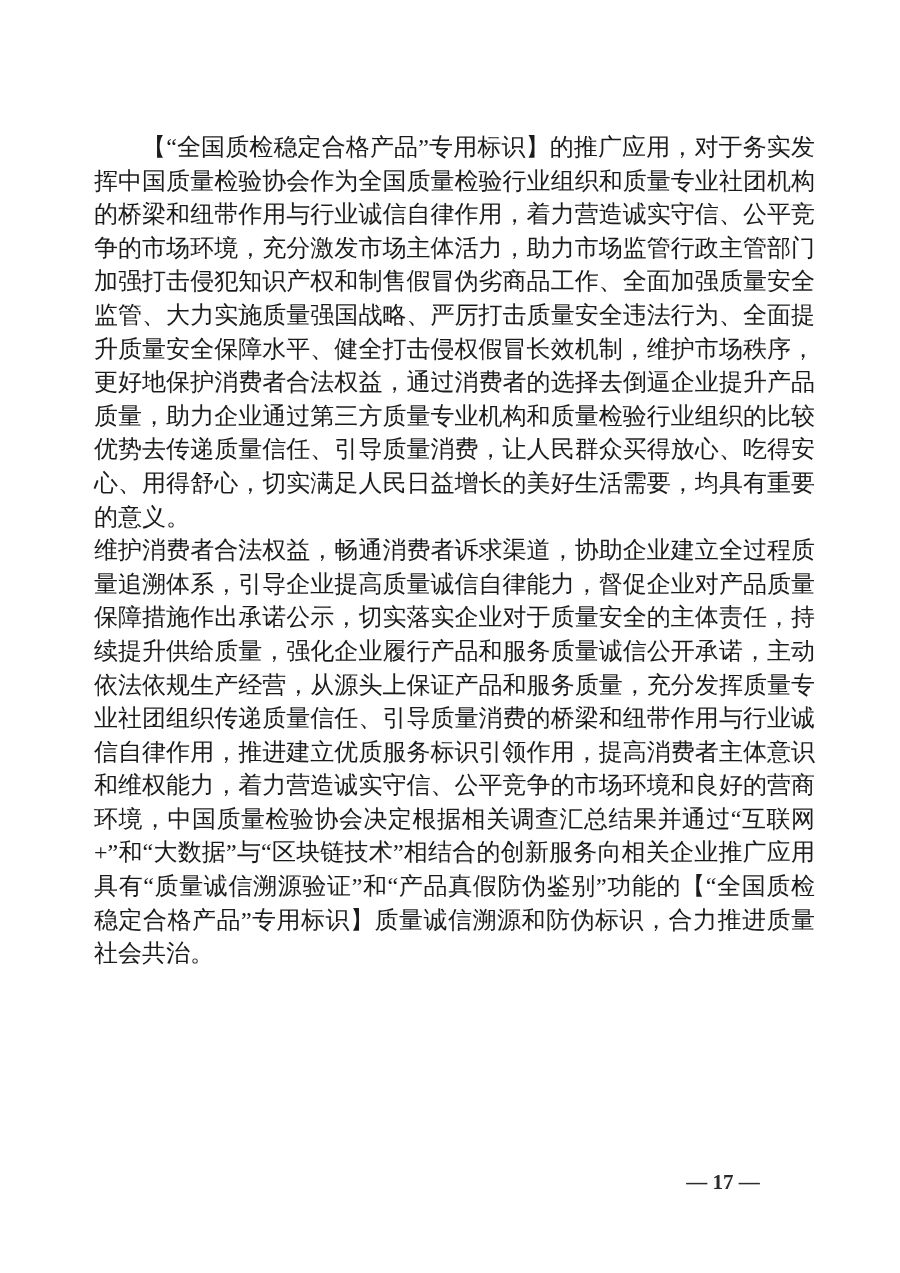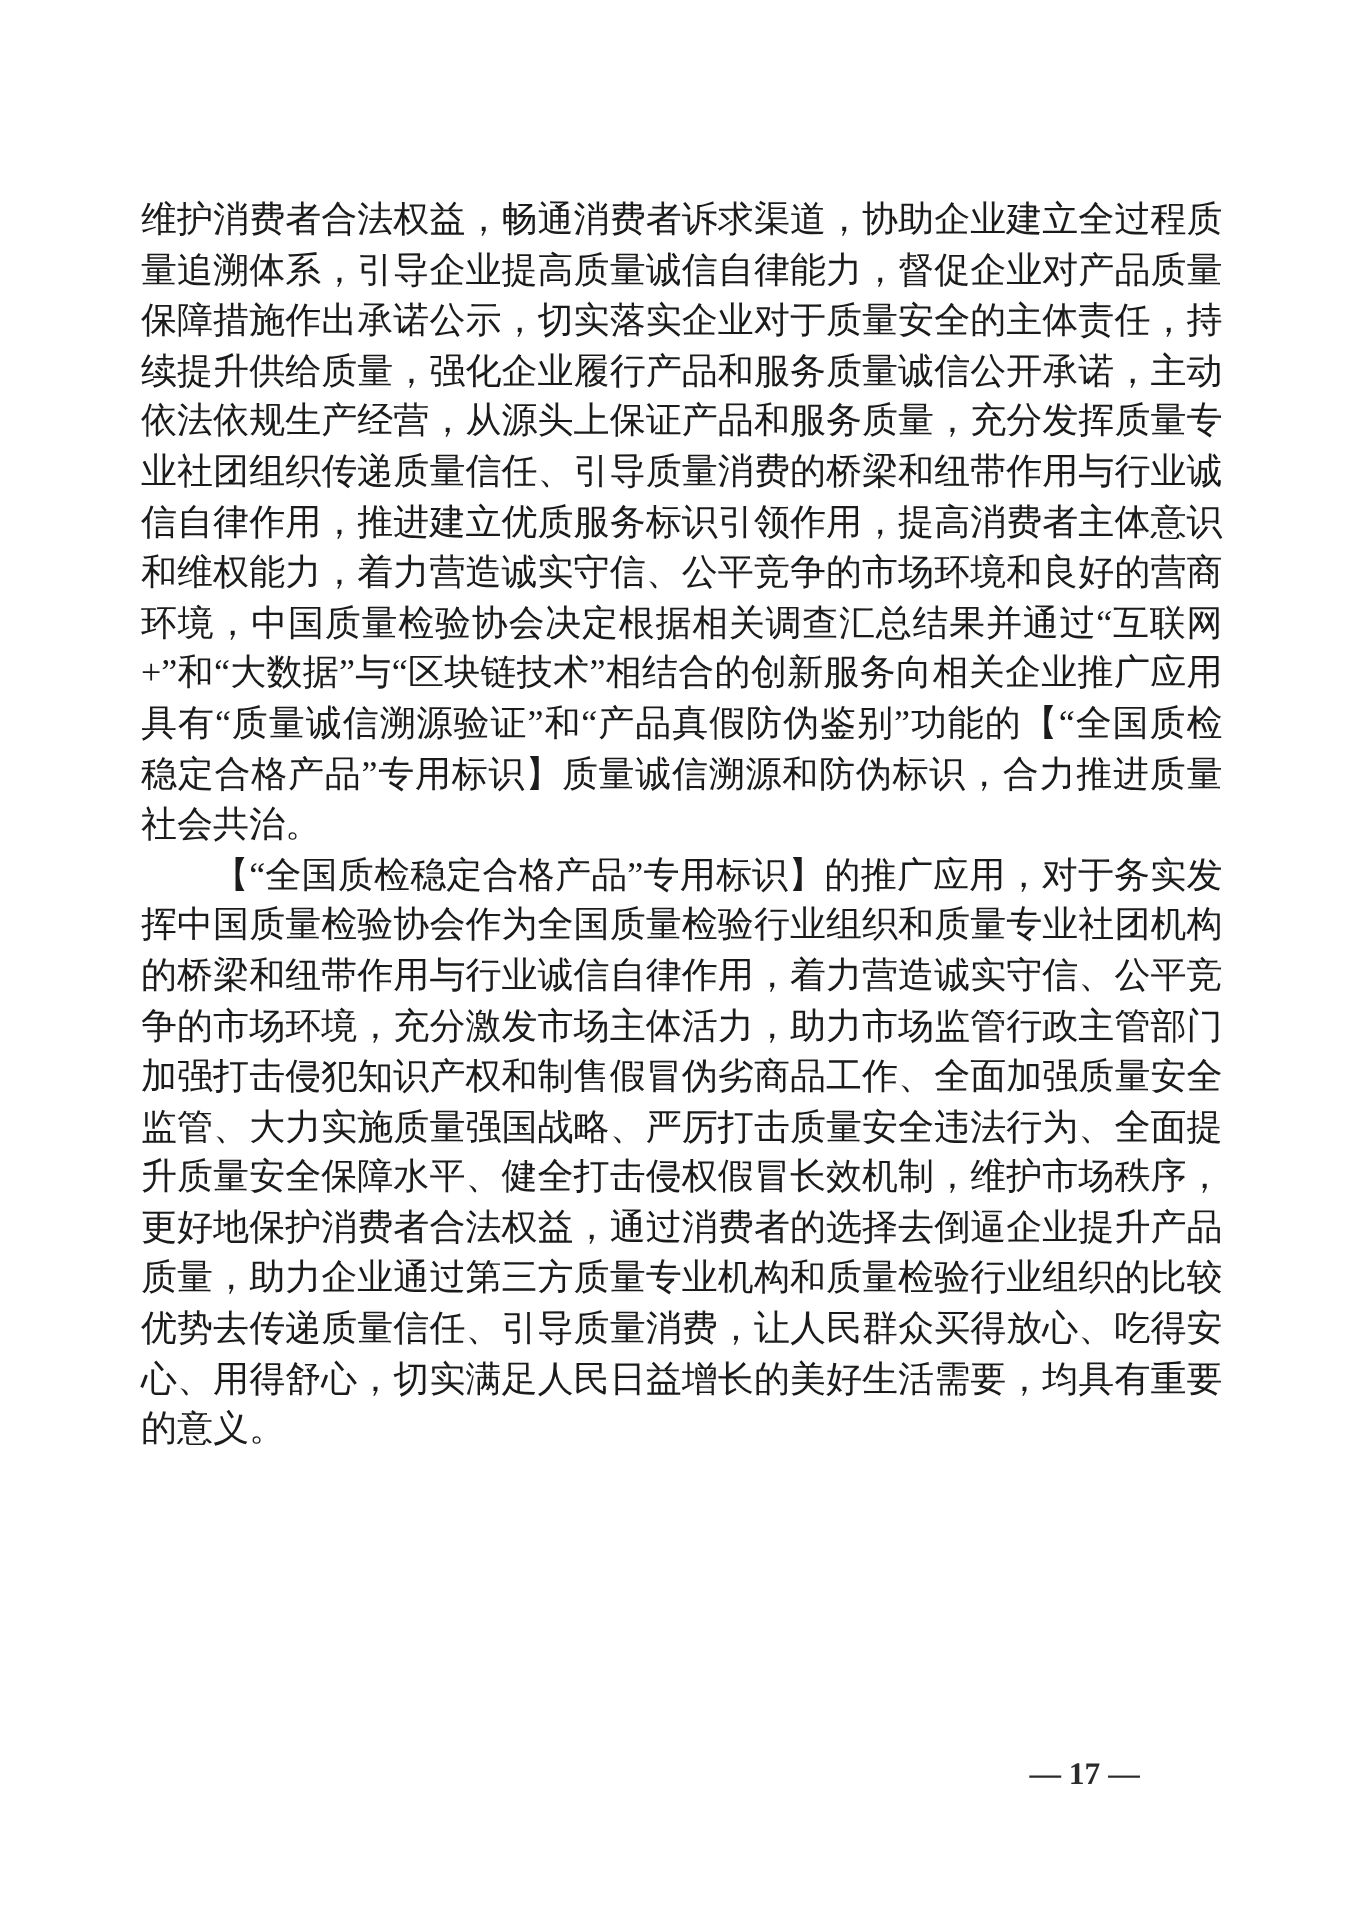--- a/index.html
+++ b/index.html
@@ -45,17 +45,17 @@
     font-family: "Liberation Serif", "DejaVu Serif", serif;
     white-space: nowrap;
     font-weight: bold;
   }
 </style>
 </head>
 <body>
 
 <div class="page">
   <div class="text-block">
+      <p class="para indent">【“全国质检稳定合格产品”专用标识】的推广应用，对于务实发挥中国质量检验协会作为全国质量检验行业组织和质量专业社团机构的桥梁和纽带作用与行业诚信自律作用，着力营造诚实守信、公平竞争的市场环境，充分激发市场主体活力，助力市场监管行政主管部门加强打击侵犯知识产权和制售假冒伪劣商品工作、全面加强质量安全监管、大力实施质量强国战略、严厉打击质量安全违法行为、全面提升质量安全保障水平、健全打击侵权假冒长效机制，维护市场秩序，更好地保护消费者合法权益，通过消费者的选择去倒逼企业提升产品质量，助力企业通过第三方质量专业机构和质量检验行业组织的比较优势去传递质量信任、引导质量消费，让人民群众买得放心、吃得安心、用得舒心，切实满足人民日益增长的美好生活需要，均具有重要的意义。</p>
       <p class="para">维护消费者合法权益，畅通消费者诉求渠道，协助企业建立全过程质量追溯体系，引导企业提高质量诚信自律能力，督促企业对产品质量保障措施作出承诺公示，切实落实企业对于质量安全的主体责任，持续提升供给质量，强化企业履行产品和服务质量诚信公开承诺，主动依法依规生产经营，从源头上保证产品和服务质量，充分发挥质量专业社团组织传递质量信任、引导质量消费的桥梁和纽带作用与行业诚信自律作用，推进建立优质服务标识引领作用，提高消费者主体意识和维权能力，着力营造诚实守信、公平竞争的市场环境和良好的营商环境，中国质量检验协会决定根据相关调查汇总结果并通过“互联网+”和“大数据”与“区块链技术”相结合的创新服务向相关企业推广应用具有“质量诚信溯源验证”和“产品真假防伪鉴别”功能的【“全国质检稳定合格产品”专用标识】质量诚信溯源和防伪标识，合力推进质量社会共治。</p>
-      <p class="para indent">【“全国质检稳定合格产品”专用标识】的推广应用，对于务实发挥中国质量检验协会作为全国质量检验行业组织和质量专业社团机构的桥梁和纽带作用与行业诚信自律作用，着力营造诚实守信、公平竞争的市场环境，充分激发市场主体活力，助力市场监管行政主管部门加强打击侵犯知识产权和制售假冒伪劣商品工作、全面加强质量安全监管、大力实施质量强国战略、严厉打击质量安全违法行为、全面提升质量安全保障水平、健全打击侵权假冒长效机制，维护市场秩序，更好地保护消费者合法权益，通过消费者的选择去倒逼企业提升产品质量，助力企业通过第三方质量专业机构和质量检验行业组织的比较优势去传递质量信任、引导质量消费，让人民群众买得放心、吃得安心、用得舒心，切实满足人民日益增长的美好生活需要，均具有重要的意义。</p>
     </div>
   <div class="page-number">— 17 —</div>
 </div>
 
 </body></html>

